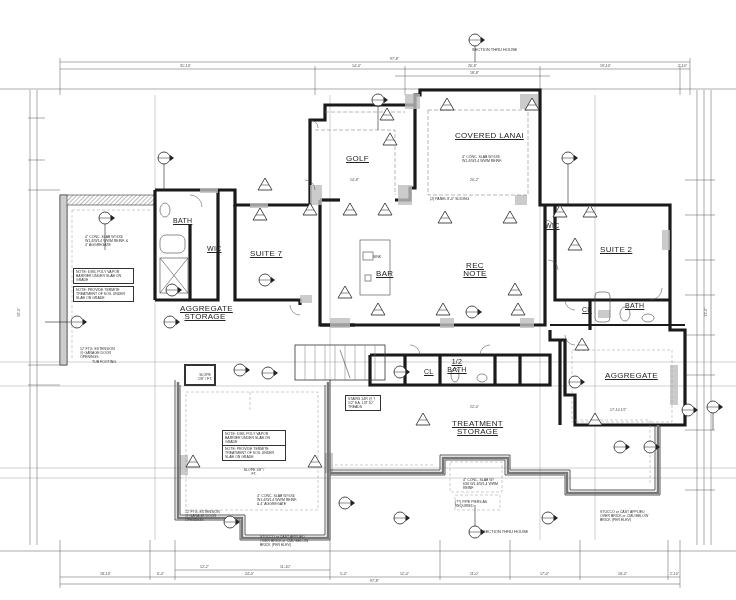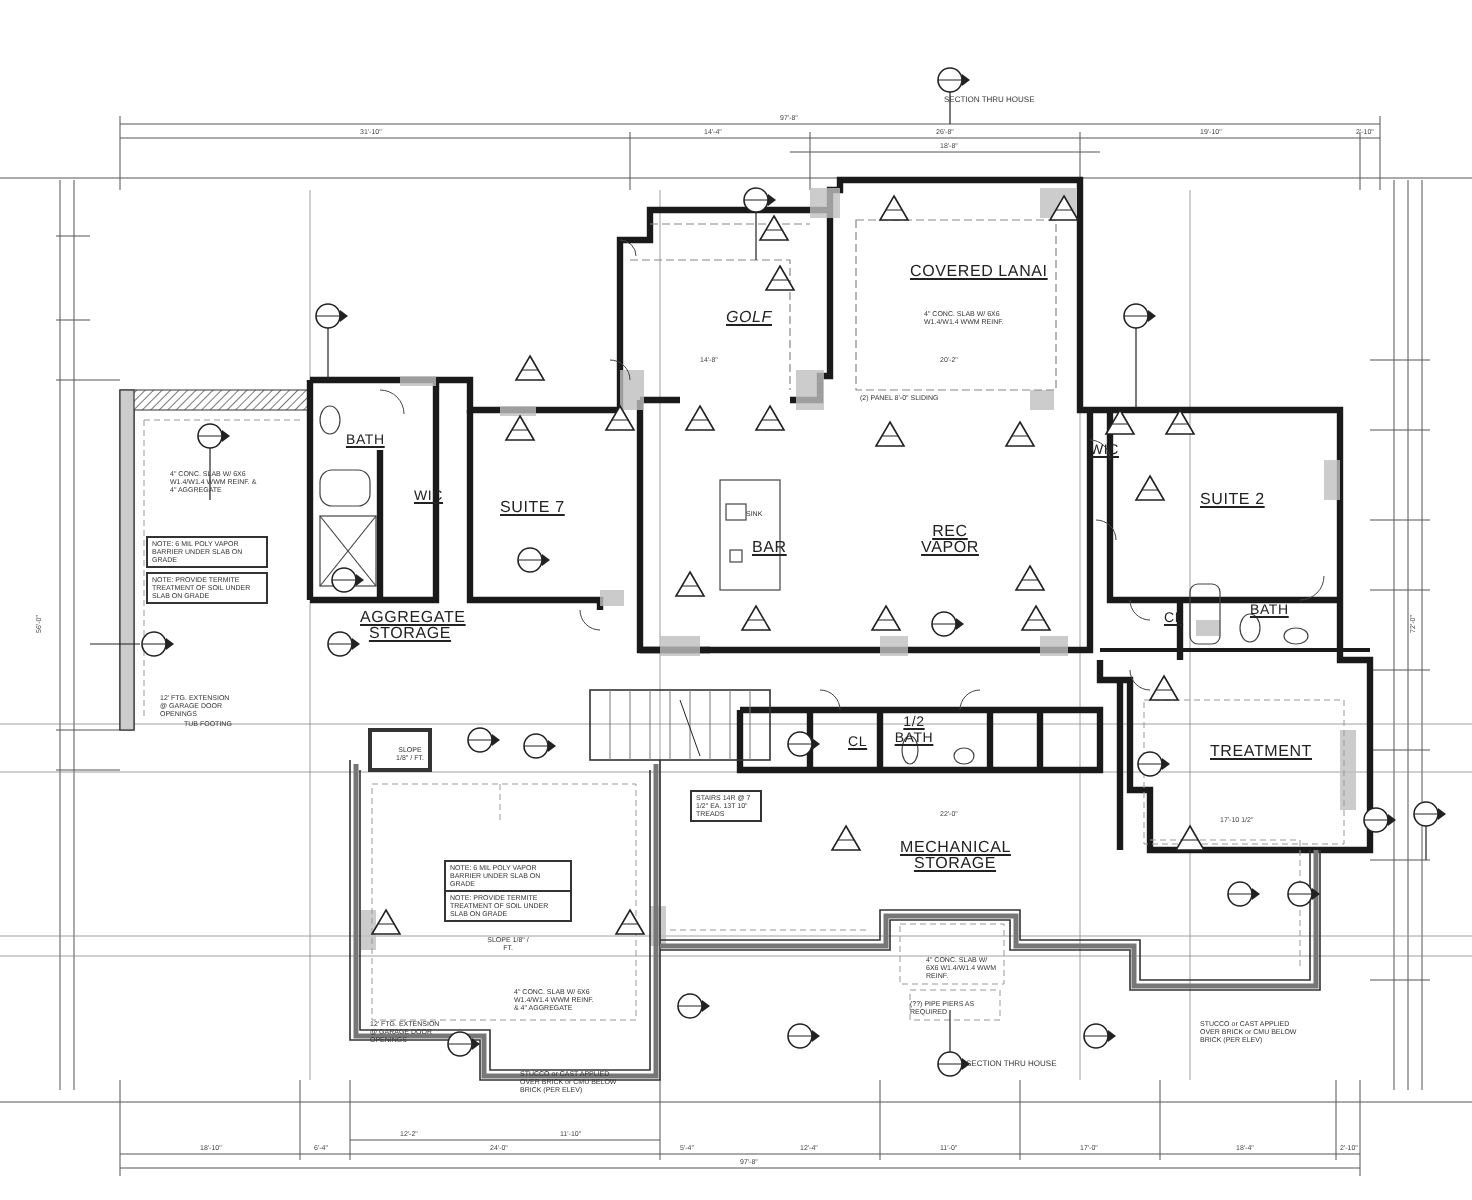--- a/index.html
+++ b/index.html
@@ -284,36 +284,36 @@
     <line x1="568" y1="164" x2="568" y2="205"></line>
     <line x1="164" y1="164" x2="164" y2="190"></line>
     <line x1="105" y1="224" x2="105" y2="250"></line>
     <line x1="70" y1="322" x2="45" y2="322"></line>
     <line x1="475" y1="46" x2="475" y2="62"></line>
     <line x1="475" y1="526" x2="475" y2="505"></line>
     <line x1="713" y1="413" x2="713" y2="430"></line>
   </g>
 </svg>
 
-<div class="room-label big" style="left:363px;top:155px;font-style:italic;">GOLF</div>
+<div class="room-label big" style="left:346px;top:155px;">GOLF</div>
 <div class="room-label big" style="left:455px;top:132px;width:45px;">COVERED LANAI</div>
 <div class="room-label big" style="left:250px;top:250px;">SUITE 7</div>
 <div class="room-label" style="left:173px;top:217px;">BATH</div>
 <div class="room-label" style="left:207px;top:245px;">WIC</div>
 <div class="room-label big" style="left:340px;top:270px;padding-left:36px;">BAR</div>
-<div class="room-label big" style="left:460px;top:262px;width:30px;white-space:normal;">REC VAPOR</div>
+<div class="room-label big" style="left:460px;top:262px;width:30px;white-space:normal;">REC NOTE</div>
 <div class="room-label big" style="left:600px;top:246px;">SUITE 2</div>
 <div class="room-label" style="left:545px;top:222px;">WIC</div>
 <div class="room-label" style="left:625px;top:302px;">BATH</div>
 <div class="room-label" style="left:582px;top:306px;">CL</div>
 <div class="room-label big" style="left:180px;top:305px;width:50px;white-space:normal;">AGGREGATE STORAGE</div>
 <div class="room-label" style="left:445px;top:358px;width:24px;white-space:normal;">1/2 BATH</div>
 <div class="room-label" style="left:424px;top:368px;">CL</div>
-<div class="room-label big" style="left:450px;top:420px;width:55px;white-space:normal;">MECHANICAL STORAGE</div>
-<div class="room-label big" style="left:605px;top:372px;">TREATMENT</div>
+<div class="room-label big" style="left:450px;top:420px;width:55px;white-space:normal;">TREATMENT STORAGE</div>
+<div class="room-label big" style="left:605px;top:372px;">AGGREGATE</div>
 
 <div class="note" style="left:462px;top:155px;width:40px;white-space:normal;">4" CONC. SLAB W/ 6X6 W1.4/W1.4 WWM REINF.</div>
 <div class="note" style="left:85px;top:235px;width:45px;white-space:normal;">4" CONC. SLAB W/ 6X6 W1.4/W1.4 WWM REINF. &amp; 4" AGGREGATE</div>
 <div class="notebox" style="left:73px;top:268px;width:55px;white-space:normal;">NOTE: 6 MIL POLY VAPOR BARRIER UNDER SLAB ON GRADE</div>
 <div class="notebox" style="left:73px;top:286px;width:55px;white-space:normal;">NOTE: PROVIDE TERMITE TREATMENT OF SOIL UNDER SLAB ON GRADE</div>
 <div class="notebox" style="left:222px;top:430px;width:58px;white-space:normal;">NOTE: 6 MIL POLY VAPOR BARRIER UNDER SLAB ON GRADE</div>
 <div class="notebox" style="left:222px;top:445px;width:58px;white-space:normal;">NOTE: PROVIDE TERMITE TREATMENT OF SOIL UNDER SLAB ON GRADE</div>
 <div class="note" style="left:80px;top:347px;width:38px;white-space:normal;">12' FTG. EXTENSION @ GARAGE DOOR OPENINGS</div>
 <div class="note" style="left:185px;top:510px;width:38px;white-space:normal;">12' FTG. EXTENSION @ GARAGE DOOR OPENINGS</div>
 <div class="note" style="left:92px;top:360px;">TUB FOOTING</div>

